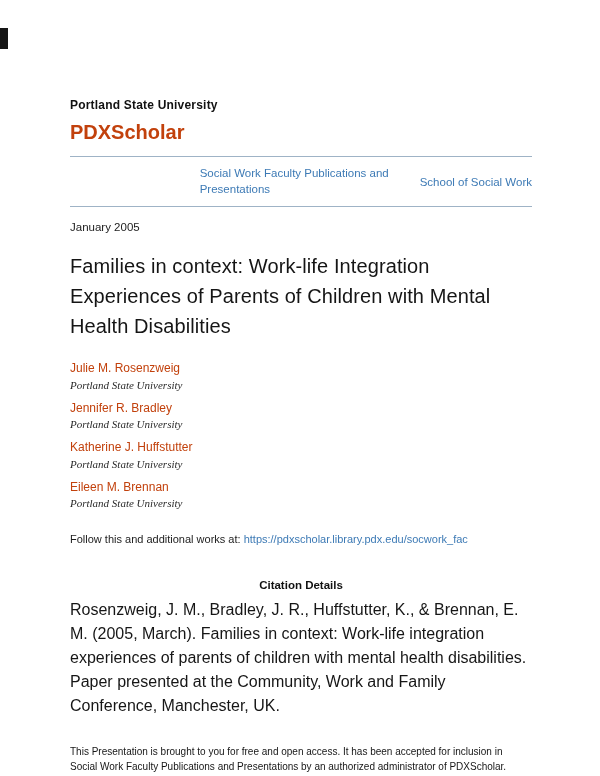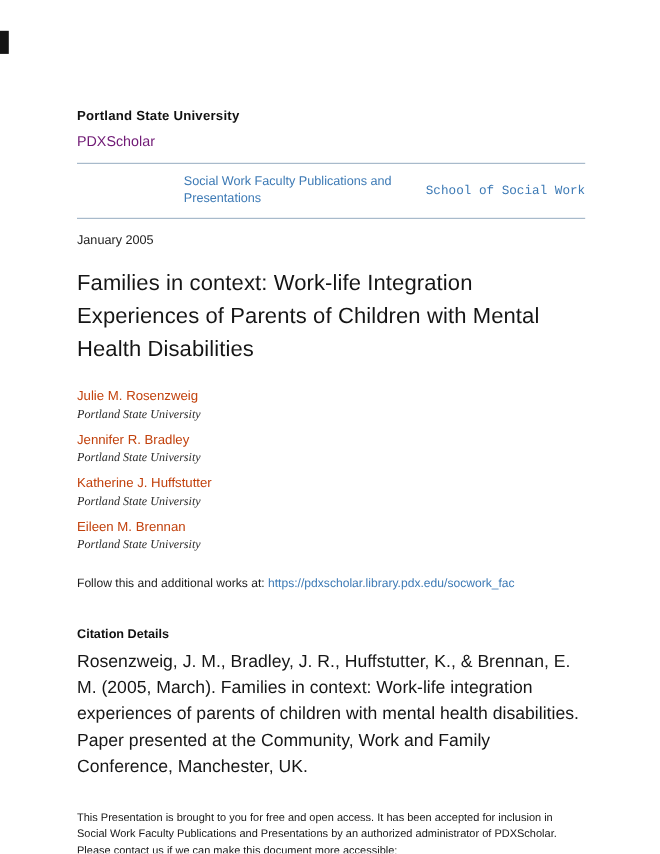--- a/index.html
+++ b/index.html
@@ -32,23 +32,23 @@
     width: 462px;
   }
   .university {
     font-size: 12px;
     font-weight: 600;
     color: #111111;
     letter-spacing: 0.2px;
   }
   .brand {
     margin-top: 9px;
-    font-size: 13px;
-    font-weight: 400;
-    color: #701a75;
+    font-size: 20px;
+    font-weight: 700;
+    color: #c2410c;
   }
   .divider {
     border: none;
     border-top: 1px solid #9fb3c6;
     margin: 12px 0 0 0;
     height: 0;
   }
   .masthead-row {
     margin-top: 9px;
     display: flex;
@@ -62,21 +62,20 @@
     color: #3d7ab5;
     text-decoration: none;
     cursor: pointer;
   }
   .dept-link {
     font-size: 11.5px;
     color: #3d7ab5;
     text-decoration: none;
     cursor: pointer;
     white-space: nowrap;
-    font-family: Liberation Mono, monospace;
   }
   .divider2 { margin-top: 9px; }
   .pub-date {
     margin-top: 14px;
     font-size: 11.5px;
     color: #1c1c1c;
   }
   .title {
     margin: 18px 0 0 0;
     font-size: 20px;
@@ -128,20 +127,21 @@
     font-size: 18px;
     color: #2f7cbf;
     text-decoration: none;
     cursor: pointer;
   }
   .citation-heading {
     margin-top: 34px;
     font-size: 11.5px;
     font-weight: 700;
     color: #111111;
+    text-align: center;
   }
   .citation-text {
     margin: 7px 0 0 0;
     font-size: 16px;
     line-height: 1.5;
     color: #161616;
   }
   .footer-text {
     margin: 26px 0 0 0;
     font-size: 10px;

